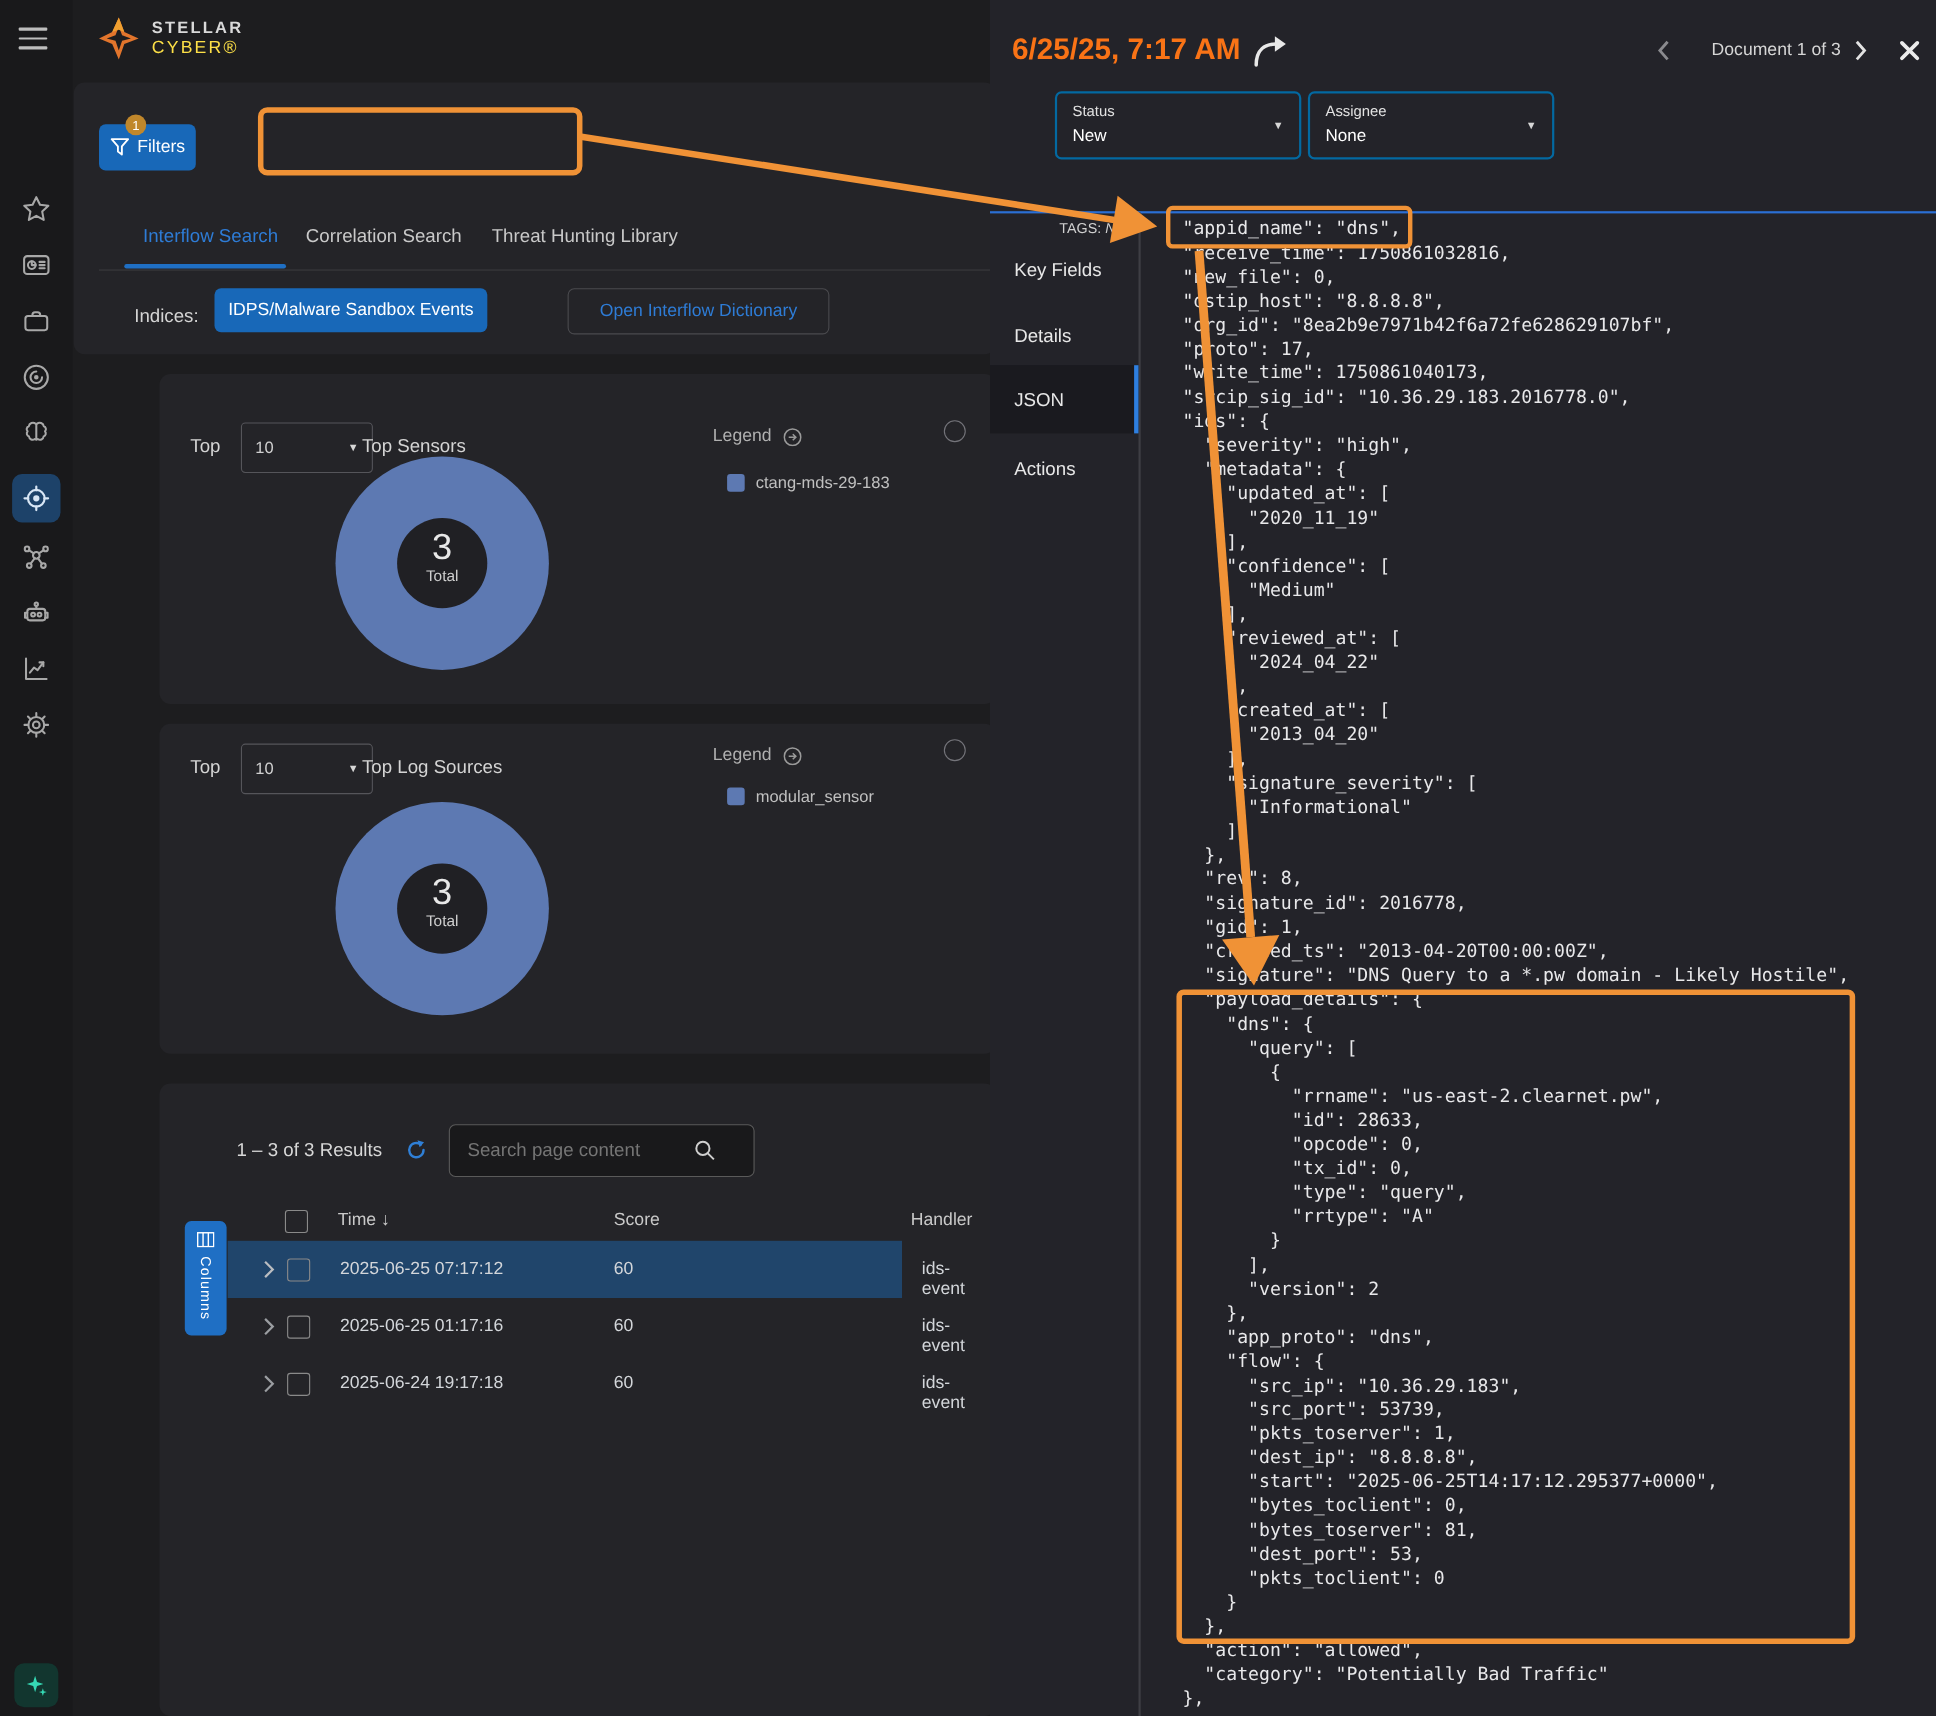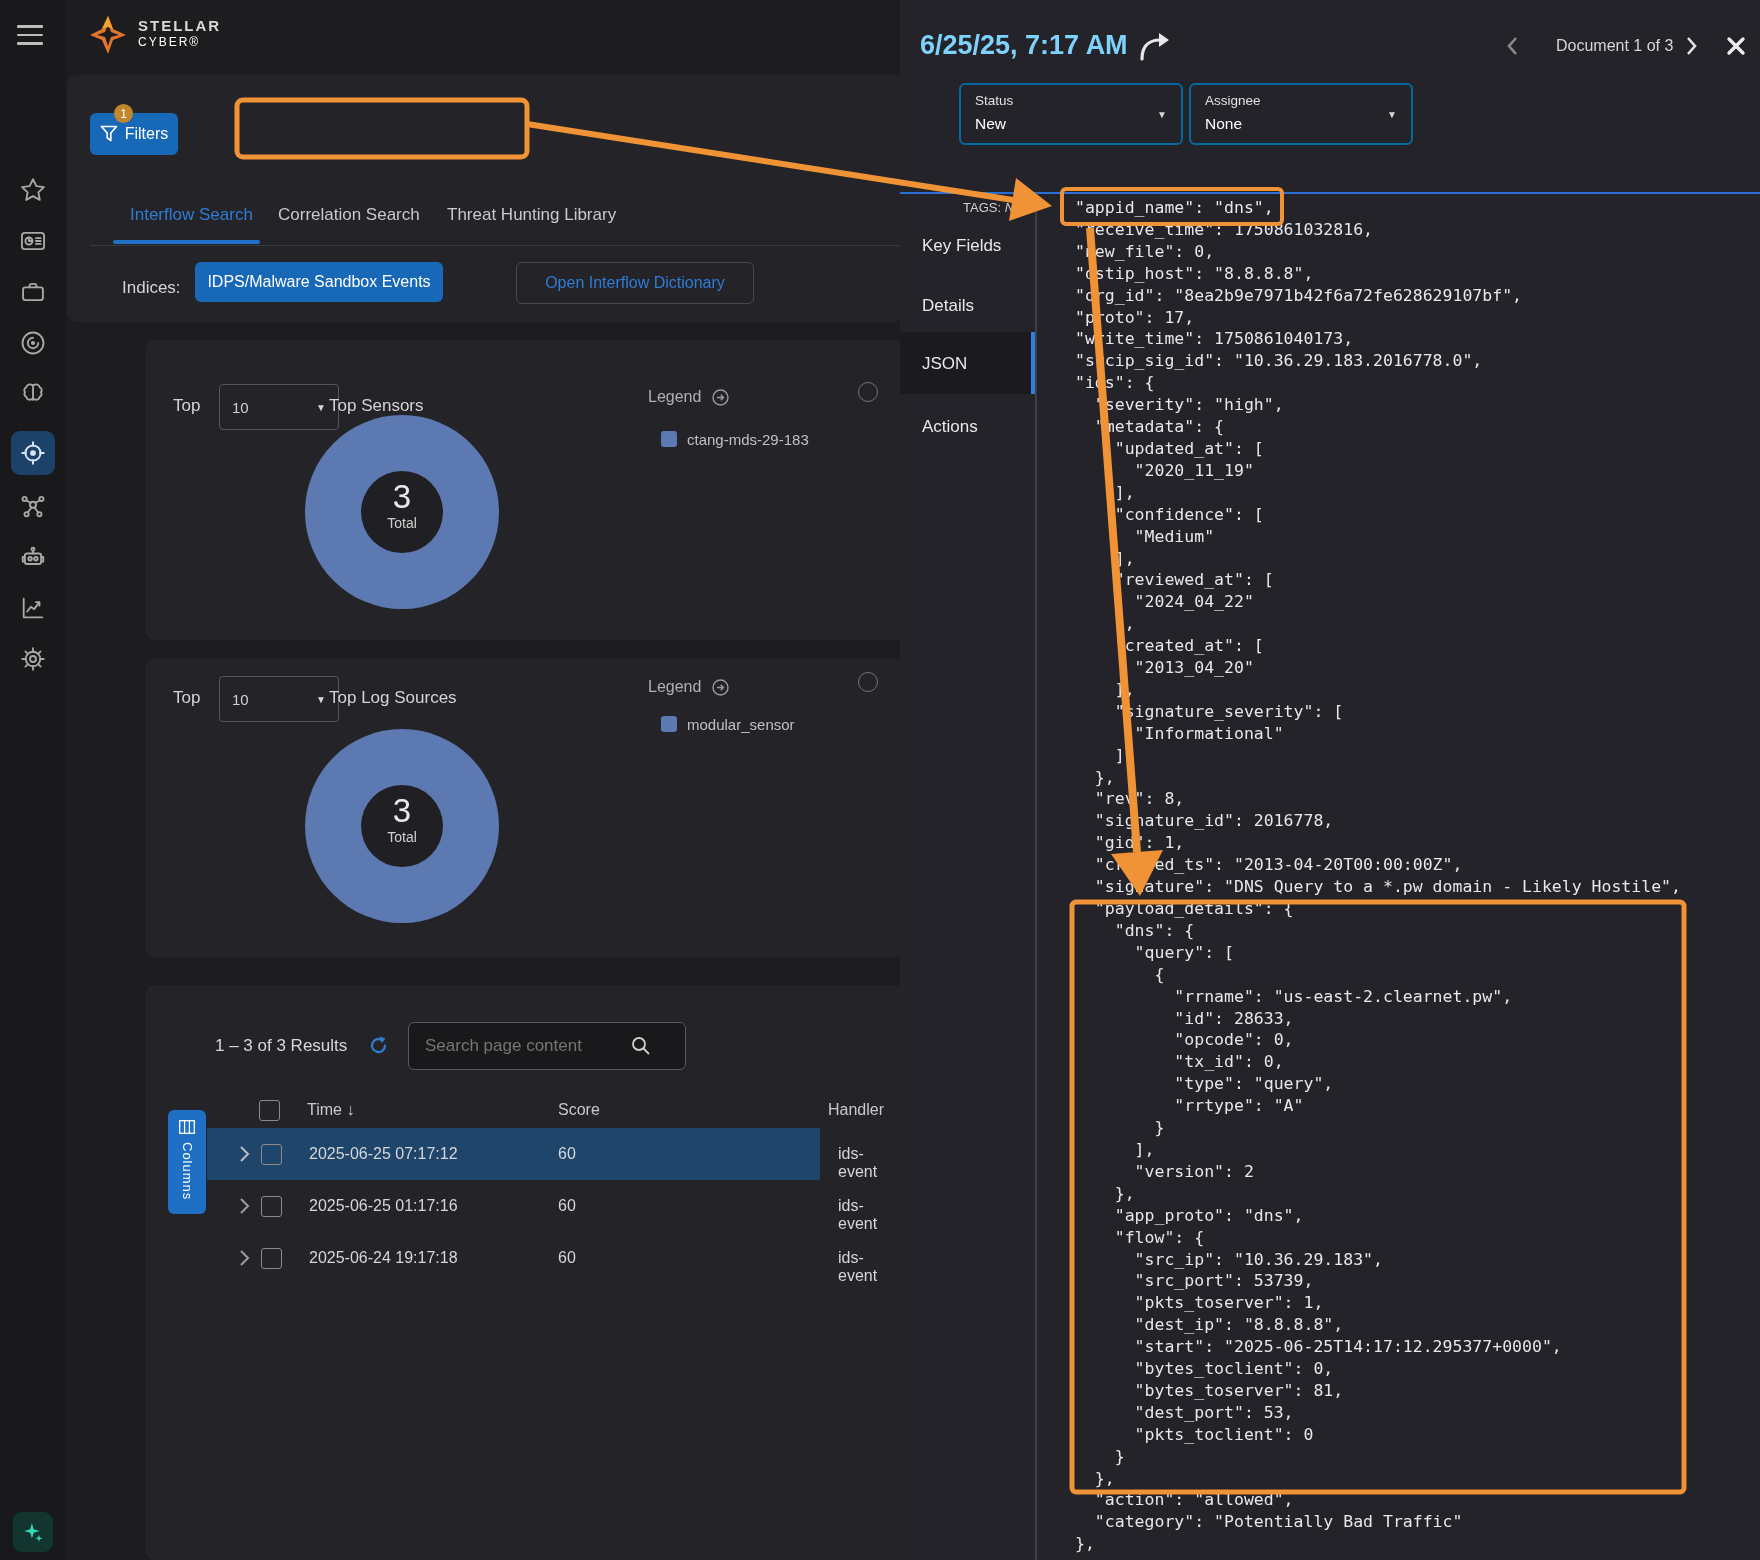--- a/index.html
+++ b/index.html
@@ -9,21 +9,21 @@
   
   #sidebar{left:0;top:0;width:66px;height:1560px;background:#19191b;}
   .side-icon{left:19px;width:28px;height:28px;color:#a8a8a8;}
   .side-icon svg{width:28px;height:28px;stroke:#a8a8a8;fill:none;stroke-width:1.6;stroke-linecap:round;stroke-linejoin:round;}
   .side-active-bg{left:11px;width:44px;height:44px;background:#1d4269;border-radius:9px;}
   .side-active-bg svg{position:absolute;left:8px;top:8px;width:28px;height:28px;stroke:#d8e6f5;fill:none;stroke-width:1.7;stroke-linecap:round;}
   .burger span{display:block;width:26px;height:2.6px;background:#bdbdbd;margin-bottom:6px;border-radius:1px;}
   #ai-btn{left:13px;top:1512px;width:40px;height:40px;border-radius:9px;background:#12362f;}
   
   .brand-txt1{font-size:15px;font-weight:bold;letter-spacing:2px;color:#d9d9d9;}
-  .brand-txt2{font-size:12px;letter-spacing:2px;color:#ffffff;}
+  .brand-txt2{font-size:16px;letter-spacing:2px;color:#fde047;}
   
   .card{background:#242428;border-radius:10px;}
   
   .btn-blue{background:#1868b8;border-radius:6px;color:#fff;display:flex;align-items:center;justify-content:center;font-size:16px;}
   .btn-outline{background:transparent;border:1px solid #4a4a4e;border-radius:6px;color:#2e7cd6;display:flex;align-items:center;justify-content:center;font-size:16px;}
   .badge{background:#c0872b;color:#fff;width:19px;height:19px;border-radius:50%;font-size:12px;display:flex;align-items:center;justify-content:center;}
   .search-field{background:#19191b;border:1px solid #5a5a5a;border-radius:4px;display:flex;align-items:center;color:#cfcfcf;font-size:16px;}
   .tab{font-size:17px;color:#c9c9c9;}
   .tab.active{color:#2e7cd6;}
   .tab-underline{background:#1f6fc4;height:4px;border-radius:2px;}
@@ -42,21 +42,21 @@
   
   .count-txt{font-size:17px;color:#d8d8d8;}
   .col-tab{background:#1f6fc4;border-radius:6px;color:#fff;}
   .col-tab .vtxt{writing-mode:vertical-rl;font-size:13px;color:#fff;letter-spacing:1px;}
   .th{font-size:16px;color:#c9c9c9;}
   .row-sel{background:#20456b;}
   .td{font-size:16px;color:#d3d6da;}
   .checkbox{width:19px;height:19px;border:1.5px solid #8a8a8a;border-radius:3px;}
   
   #panel{left:900px;top:0;width:860px;height:1560px;background:#232329;}
-  .panel-date{font-size:27px;font-weight:bold;color:#7dd3fc;}
+  .panel-date{font-size:27px;font-weight:bold;color:#f97316;}
   .docnav{font-size:16px;color:#d6d6d6;}
   .fieldbox{border:2px solid #0369a1;border-radius:6px;}
   .fieldbox .flab{font-size:13.5px;color:#e2e2e2;}
   .fieldbox .fval{font-size:15.5px;color:#fff;}
   .tagrow{font-size:13px;color:#d0d0d0;}
   .railtab{font-size:17px;color:#e8e8e8;}
   .vline{background:#3e3e44;width:2px;}
   .blueline{background:#2b6fd4;height:2px;}
   pre#jsoncode{margin:0;font-family:"DejaVu Sans Mono",monospace;font-size:16.5px;line-height:21.9px;color:#e8e8ea;white-space:pre;}
   

